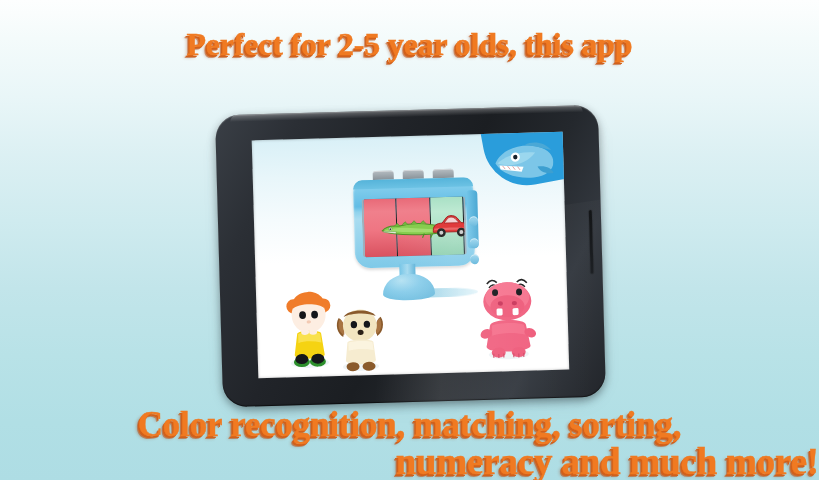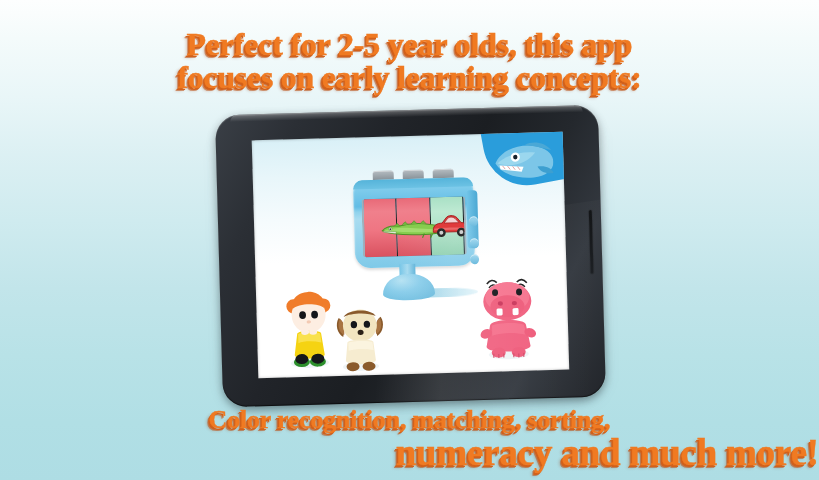--- a/index.html
+++ b/index.html
@@ -24,21 +24,21 @@
     line-height:1.02;
     text-shadow:
       -1.6px 1.6px 0 #d2601a,
       -2.6px 2.6px 0 rgba(190,80,20,0.55),
       -3.4px 3.4px 3px rgba(150,60,15,0.30);
     -webkit-text-stroke:0.4px #ee7a22;
   }
   .copy-top { top:28px; font-size:32px; z-index:6; }
   .copy-top .line2 { letter-spacing:-0.3px; }
   .copy-bottom { top:407px; font-size:36px; z-index:6; }
-  .copy-bottom .line1 { font-size:26px; }
+  .copy-bottom .line1 { font-size:35px; }
   .copy-bottom .line2 { font-size:37px;text-align:right; }
 
   
   .tablet-wrap {
     position:absolute;
     left:219px; top:110px;
     width:383px; height:292px;
     transform: rotate(-1.6deg);
     z-index:3;
   }
@@ -214,21 +214,20 @@
   .char-dog   { left:78px; top:168px; width:50px; height:68px; }
   .char-hippo { left:223px; top:140px; width:56px; height:88px; }
 
   .copy, .tablet-wrap { user-select:none; }
 </style>
 </head>
 <body>
 
 <div class="copy copy-top">
   <div class="line1">Perfect for 2-5 year olds, this app</div>
-  <div class="line2">focuses on early learning concepts:</div>
 </div>
 
 <div class="tablet-wrap">
   <div class="tablet-shadow"></div>
   <div class="tablet">
 
     <div class="bezel-topglow"></div>
 
     <div class="screen">
 

